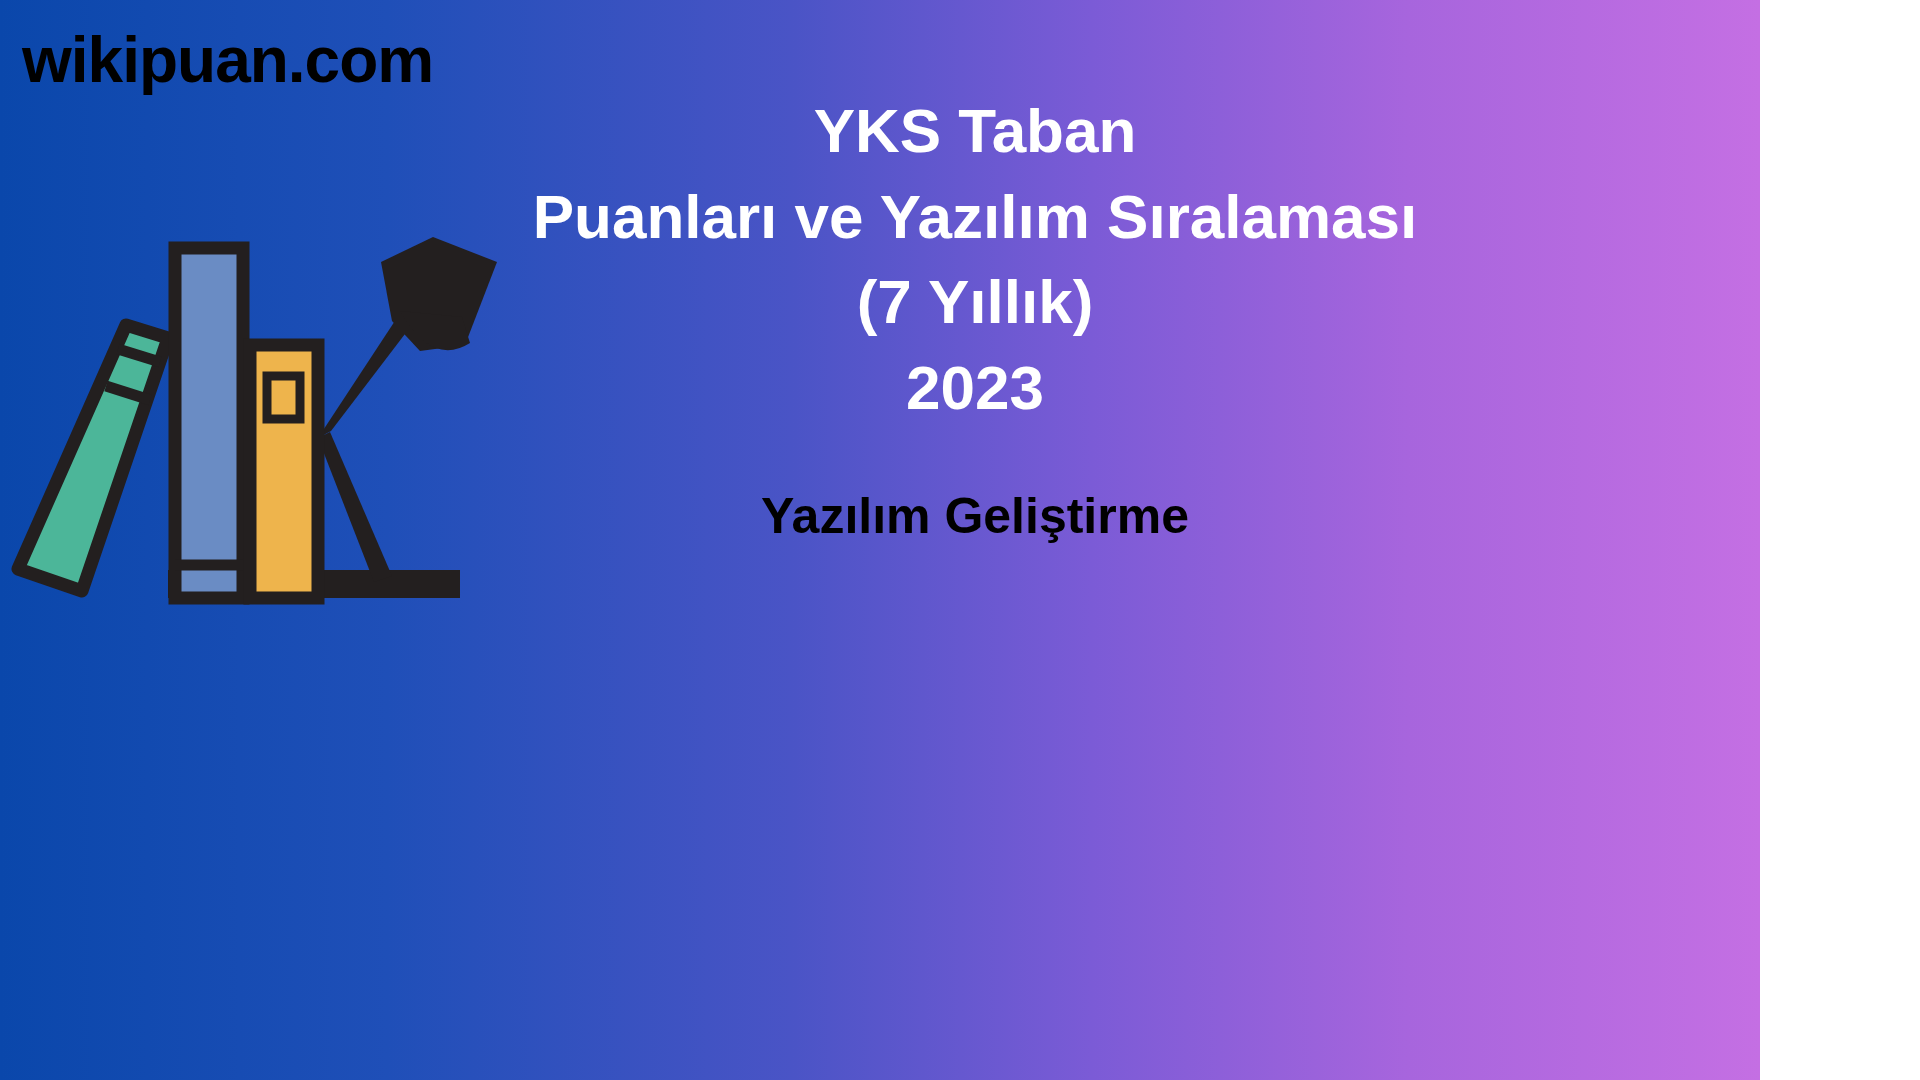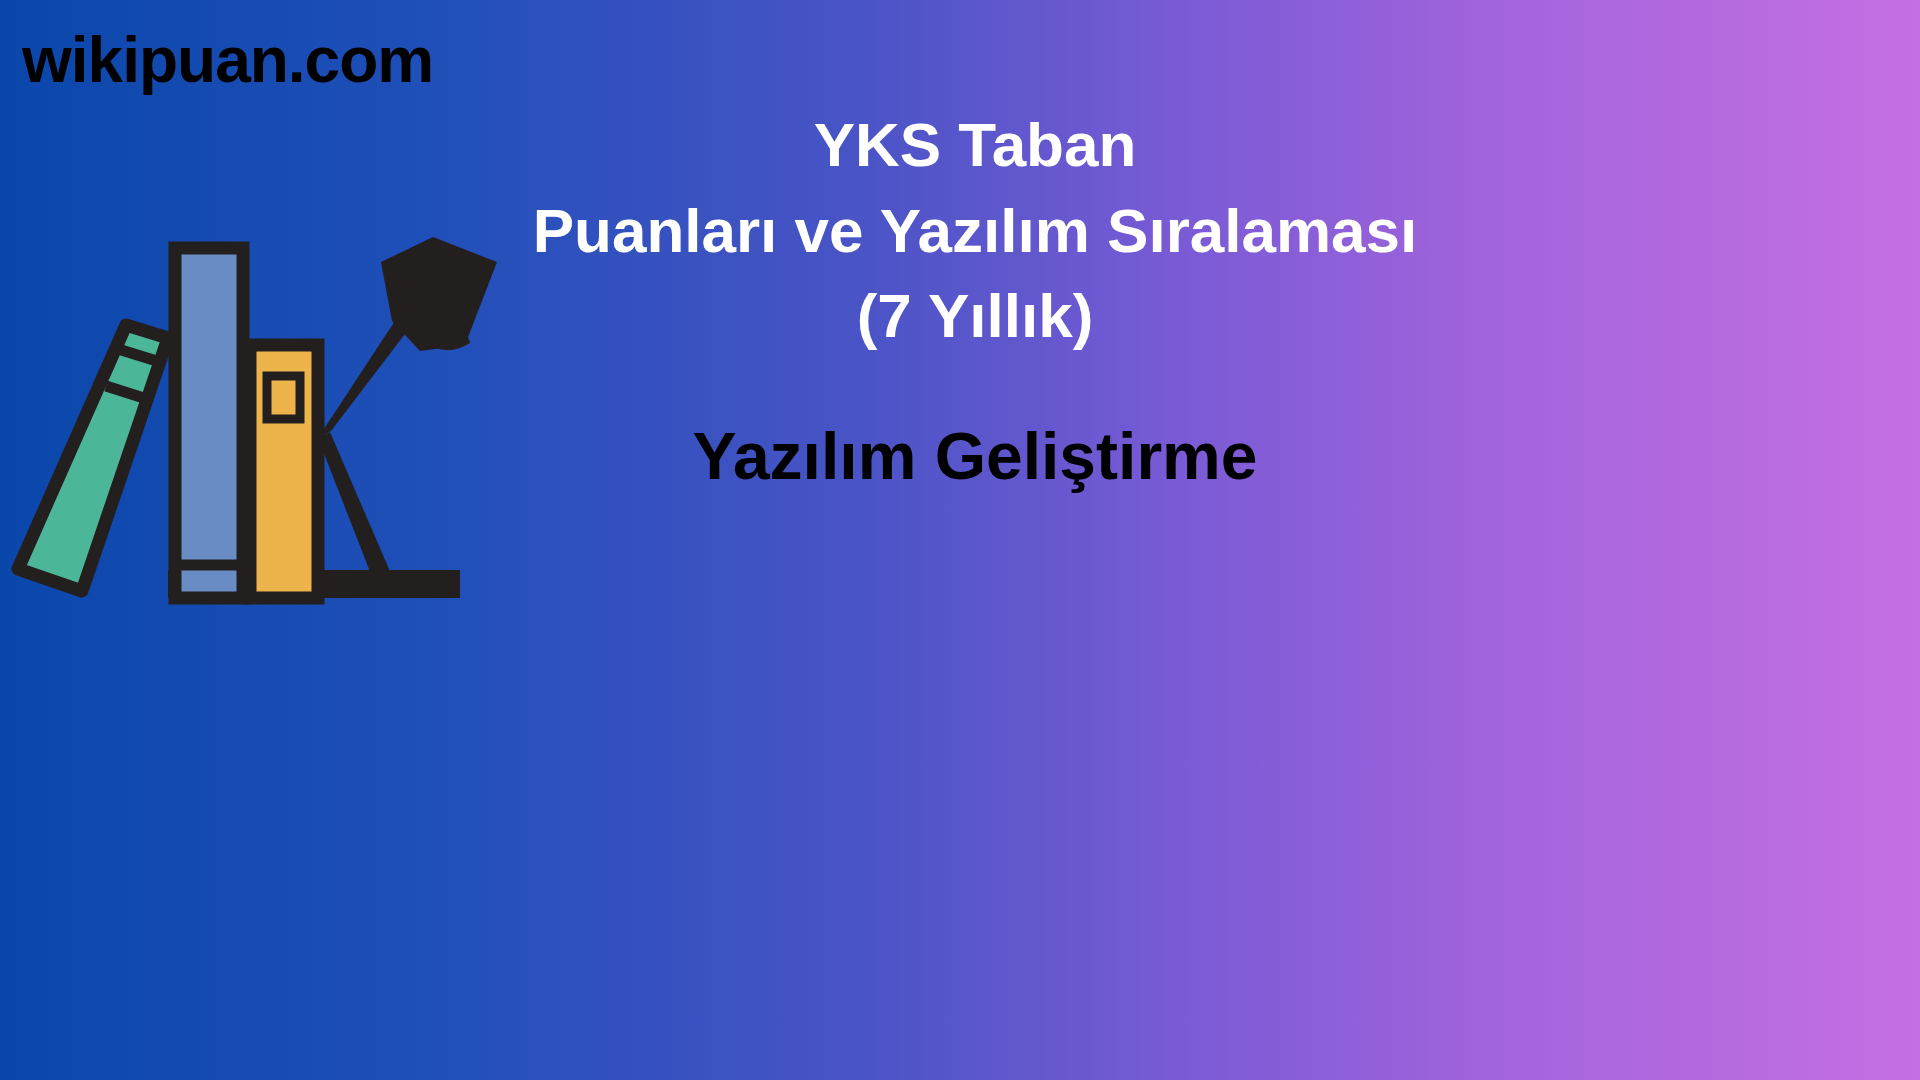--- a/index.html
+++ b/index.html
@@ -8,21 +8,21 @@
     width: 1920px;
     height: 1080px;
     overflow: hidden;
   }
   body {
     font-family: "Liberation Sans", sans-serif;
   }
 
   #canvas {
     position: relative;
-    width: 1920px;
+    width: 1760px;
     height: 1080px;
     background: linear-gradient(to right, #0a47ab 0%, #1f4fb8 22%, #4a54c6 45%, #7b5bd6 62%, #a765dd 80%, #c46fe3 100%);
     overflow: hidden;
   }
 
   
   #watermark {
     position: absolute;
     left: 22px;
     top: 28px;
@@ -58,35 +58,35 @@
     text-align: center;
   }
 
   #main-title {
     color: #ffffff;
     font-family: "Liberation Sans", sans-serif;
     font-weight: bold;
     font-size: 62px;
     line-height: 1.38;
     text-align: center;
-    margin: 14px;
+    margin: 0;
     padding: 0;
     letter-spacing: 0px;
   }
   #main-title .tline {
     display: block;
     white-space: nowrap;
   }
 
   #sub-title {
     margin-top: 52px;
     color: #000000;
     font-family: "Liberation Sans", sans-serif;
     font-weight: bold;
-    font-size: 66px;
+    font-size: 50px;
     line-height: 1.38;
     text-align: center;
     letter-spacing: 0px;
   }
   #sub-title .sline {
     display: block;
     white-space: nowrap;
   }
 </style>
 </head>
@@ -135,20 +135,21 @@
 
     </svg>
   </div>
 
   <div id="text-block">
 
     <div id="main-title">
       <span class="tline">YKS Taban</span>
       <span class="tline">Puanları ve Yazılım Sıralaması</span>
       <span class="tline">(7 Yıllık)</span>
+      <span class="tline">2023</span>
     </div>
 
     <div id="sub-title">
       <span class="sline">Yazılım Geliştirme</span>
     </div>
 
   </div>
 
 </div>
 

